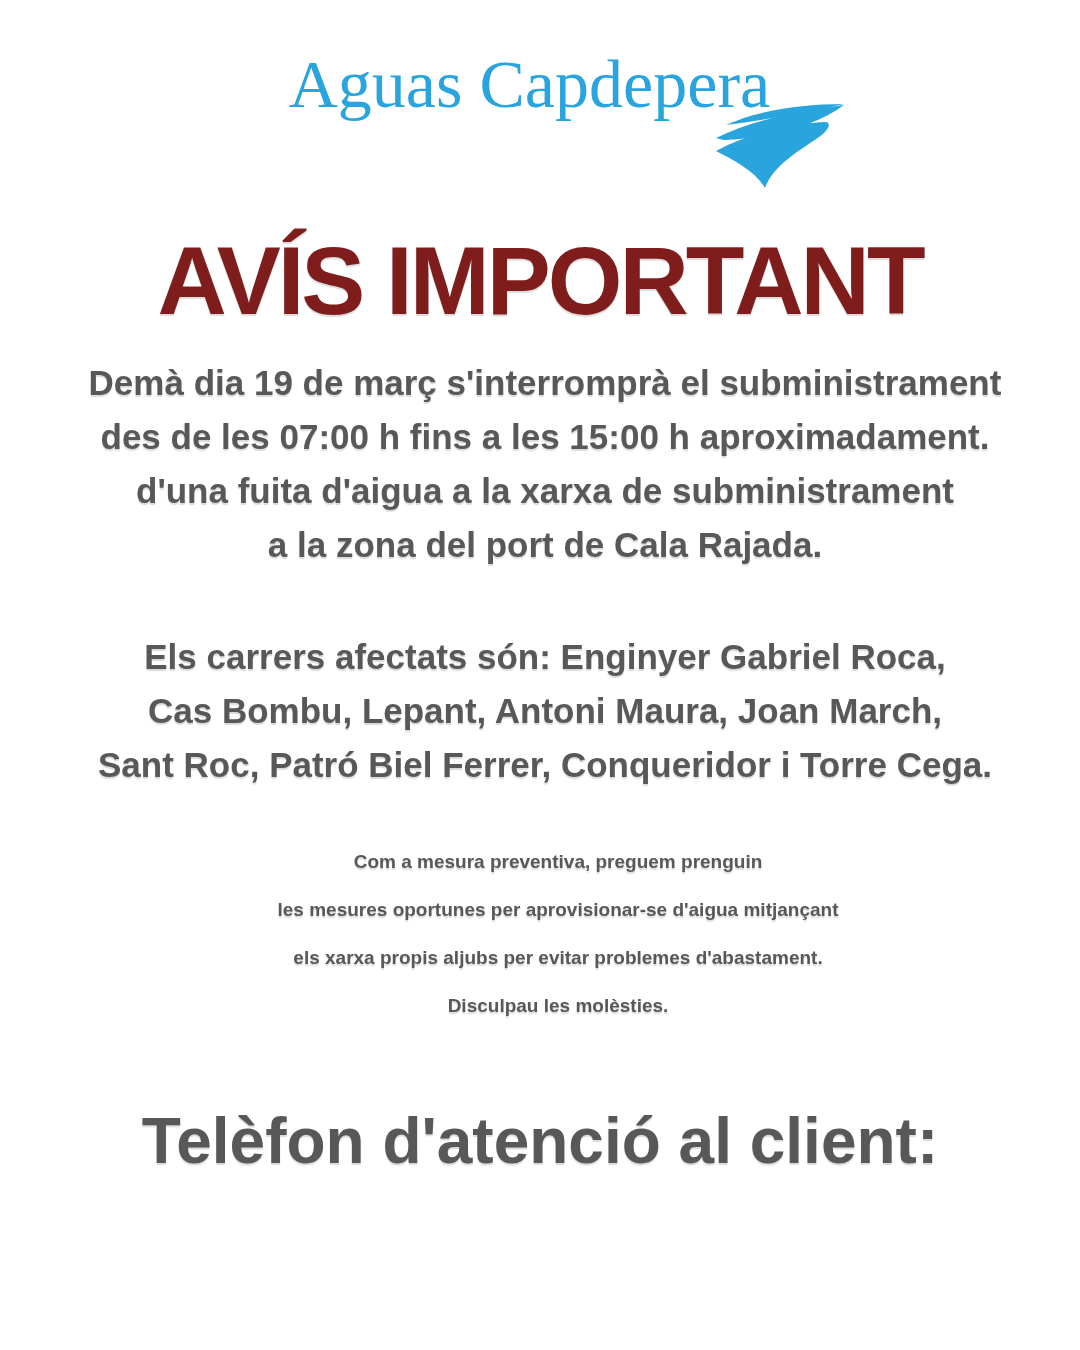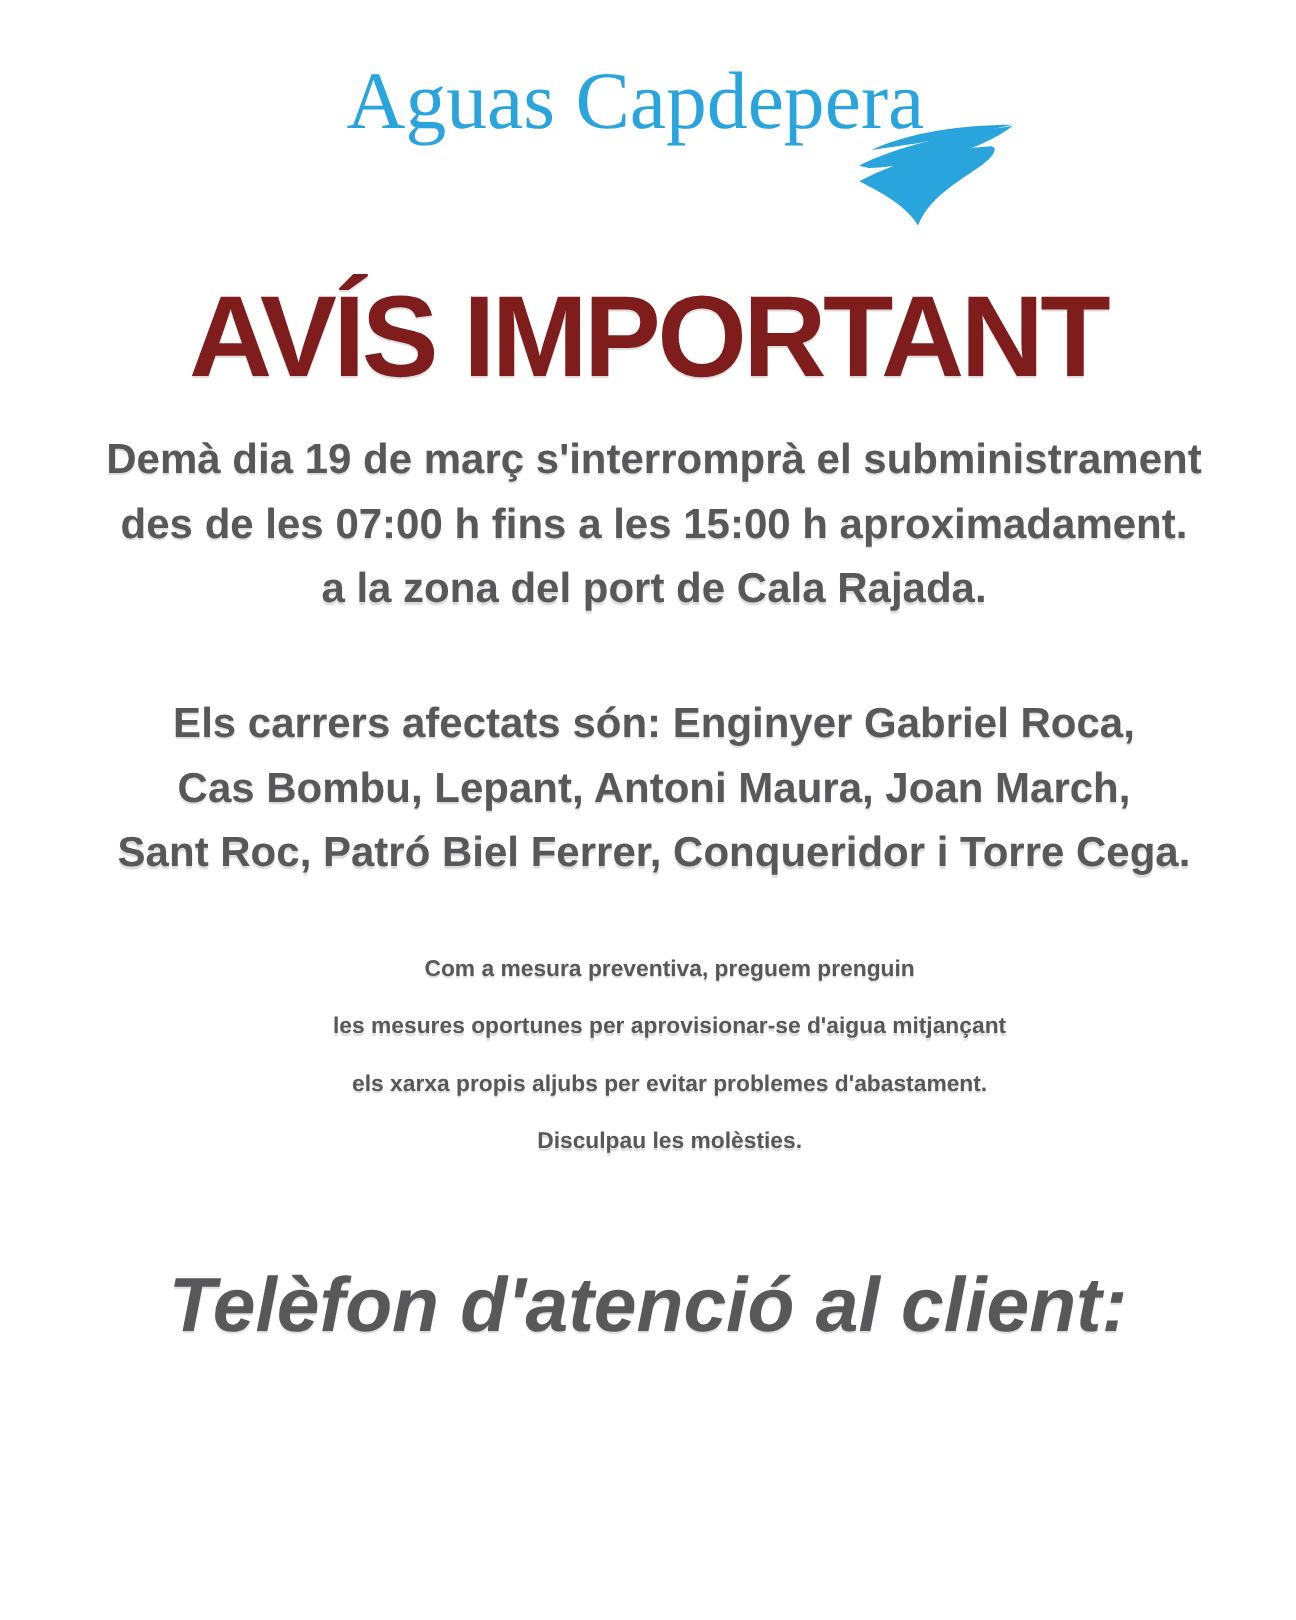--- a/index.html
+++ b/index.html
@@ -71,21 +71,20 @@
   .para-2 { margin-top: 58px; }
   .para-3 { margin-top: 46px; }
   .para-3 .line {
     font-size: 19px;
     line-height: 48px;
     padding-left: 36px;
   }
   
   .contact {
     margin-top: 62px;
-    font-style: italic;
   }
   .contact-label, .contact-phone {
     font-size: 64px;
     line-height: 99px;
     font-weight: bold;
     white-space: nowrap;
     text-shadow: 0 2px 1px rgba(90,90,92,0.22);
   }
 </style>
 </head>
@@ -100,20 +99,21 @@
       <path fill="#29a4dc" d="M4,36 C38,19 84,9 132,3 C104,24 58,36 12,38 C9,37 6,37 4,36 Z"></path>
       <path fill="#29a4dc" d="M4,49 C40,30 80,22 112,20 C120,19.5 118,27 107,35 C84,51 62,63 53,86 C44,70 22,58 4,49 Z"></path>
     </svg>
   </header>
 
   <h1 class="notice-title">AVÍS IMPORTANT</h1>
 
   <section class="para para-1">
     <p class="line">Demà dia 19 de març s'interromprà el subministrament</p>
     <p class="line">des de les 07:00 h fins a les 15:00 h aproximadament.</p>
+    <p class="line">d'una fuita d'aigua a la xarxa de subministrament</p>
     <p class="line">a la zona del port de Cala Rajada.</p>
   </section>
 
   <section class="para para-2">
     <p class="line">Els carrers afectats són: Enginyer Gabriel Roca,</p>
     <p class="line">Cas Bombu, Lepant, Antoni Maura, Joan March,</p>
     <p class="line">Sant Roc, Patró Biel Ferrer, Conqueridor i Torre Cega.</p>
   </section>
 
   <section class="para para-3">

